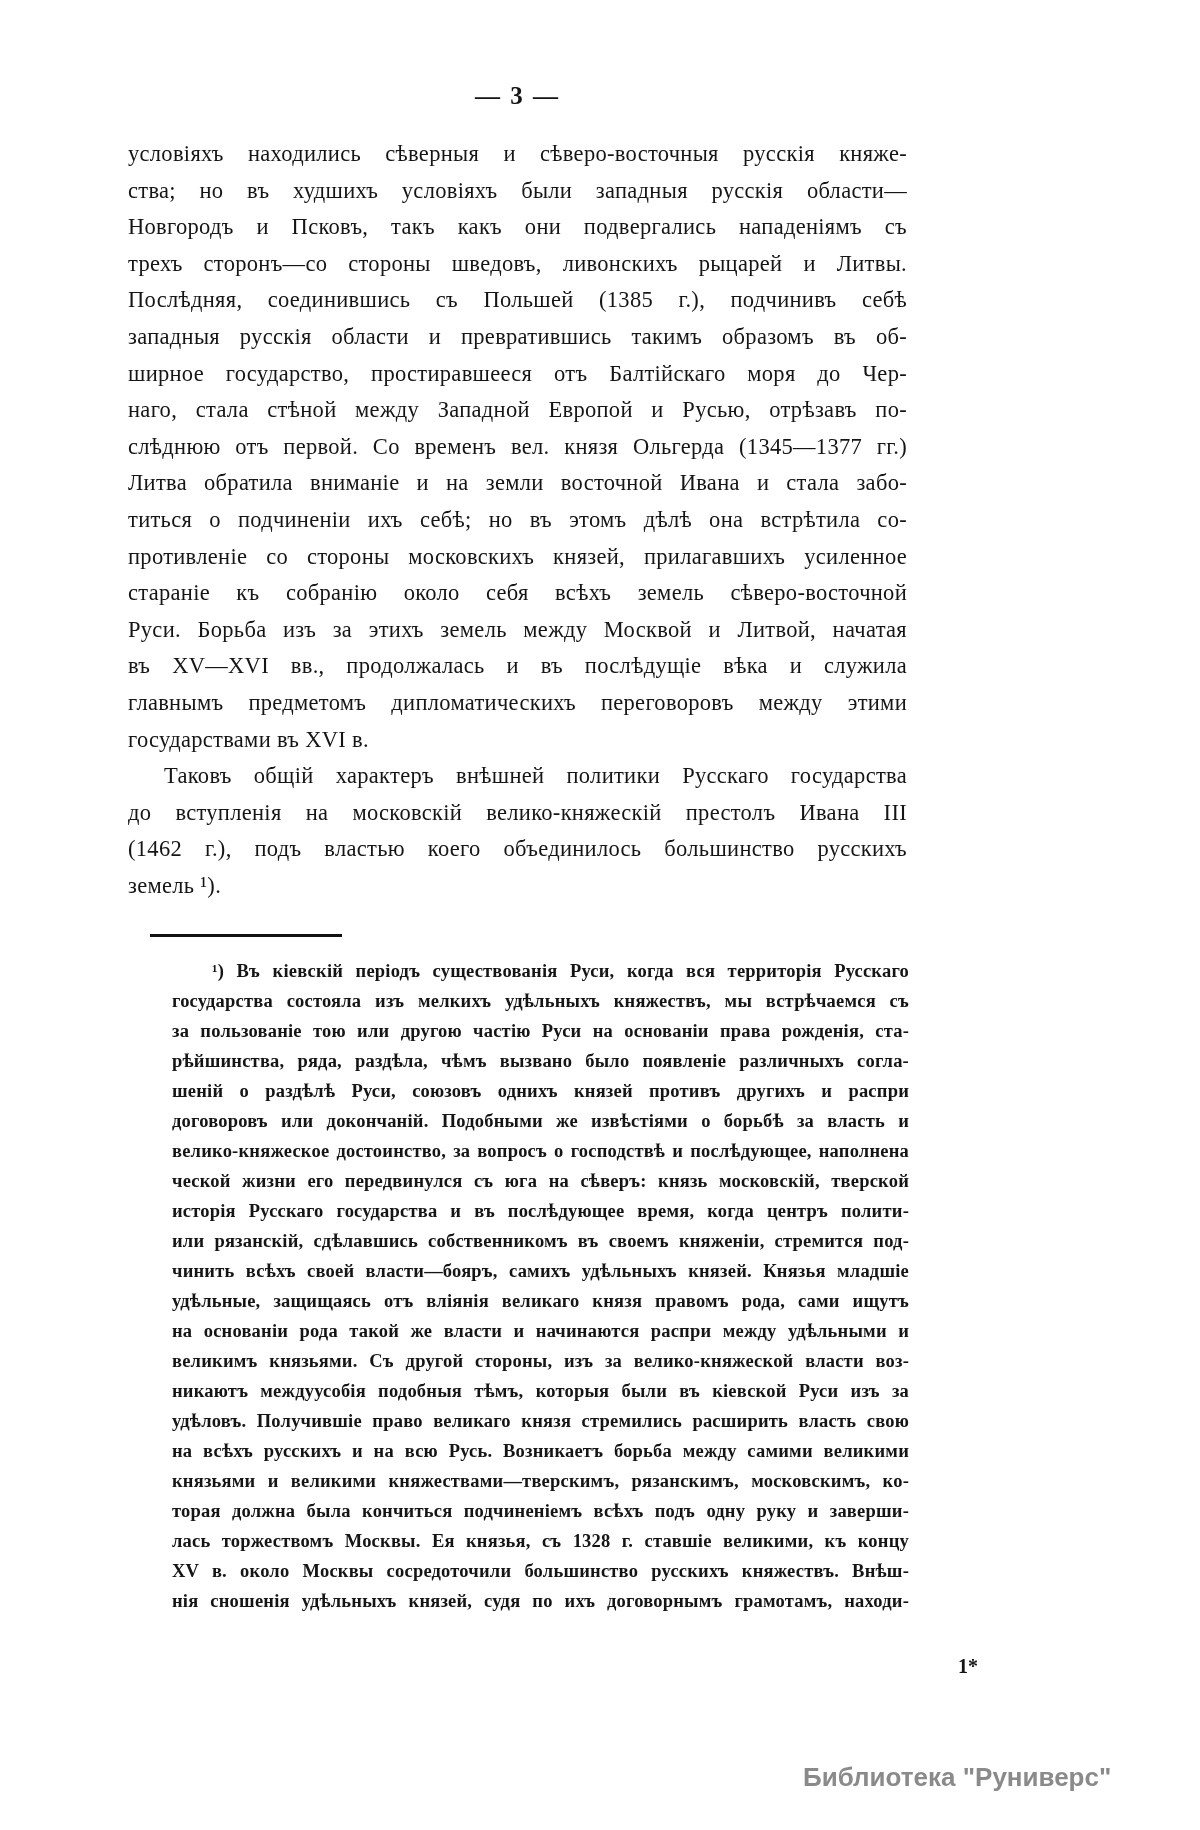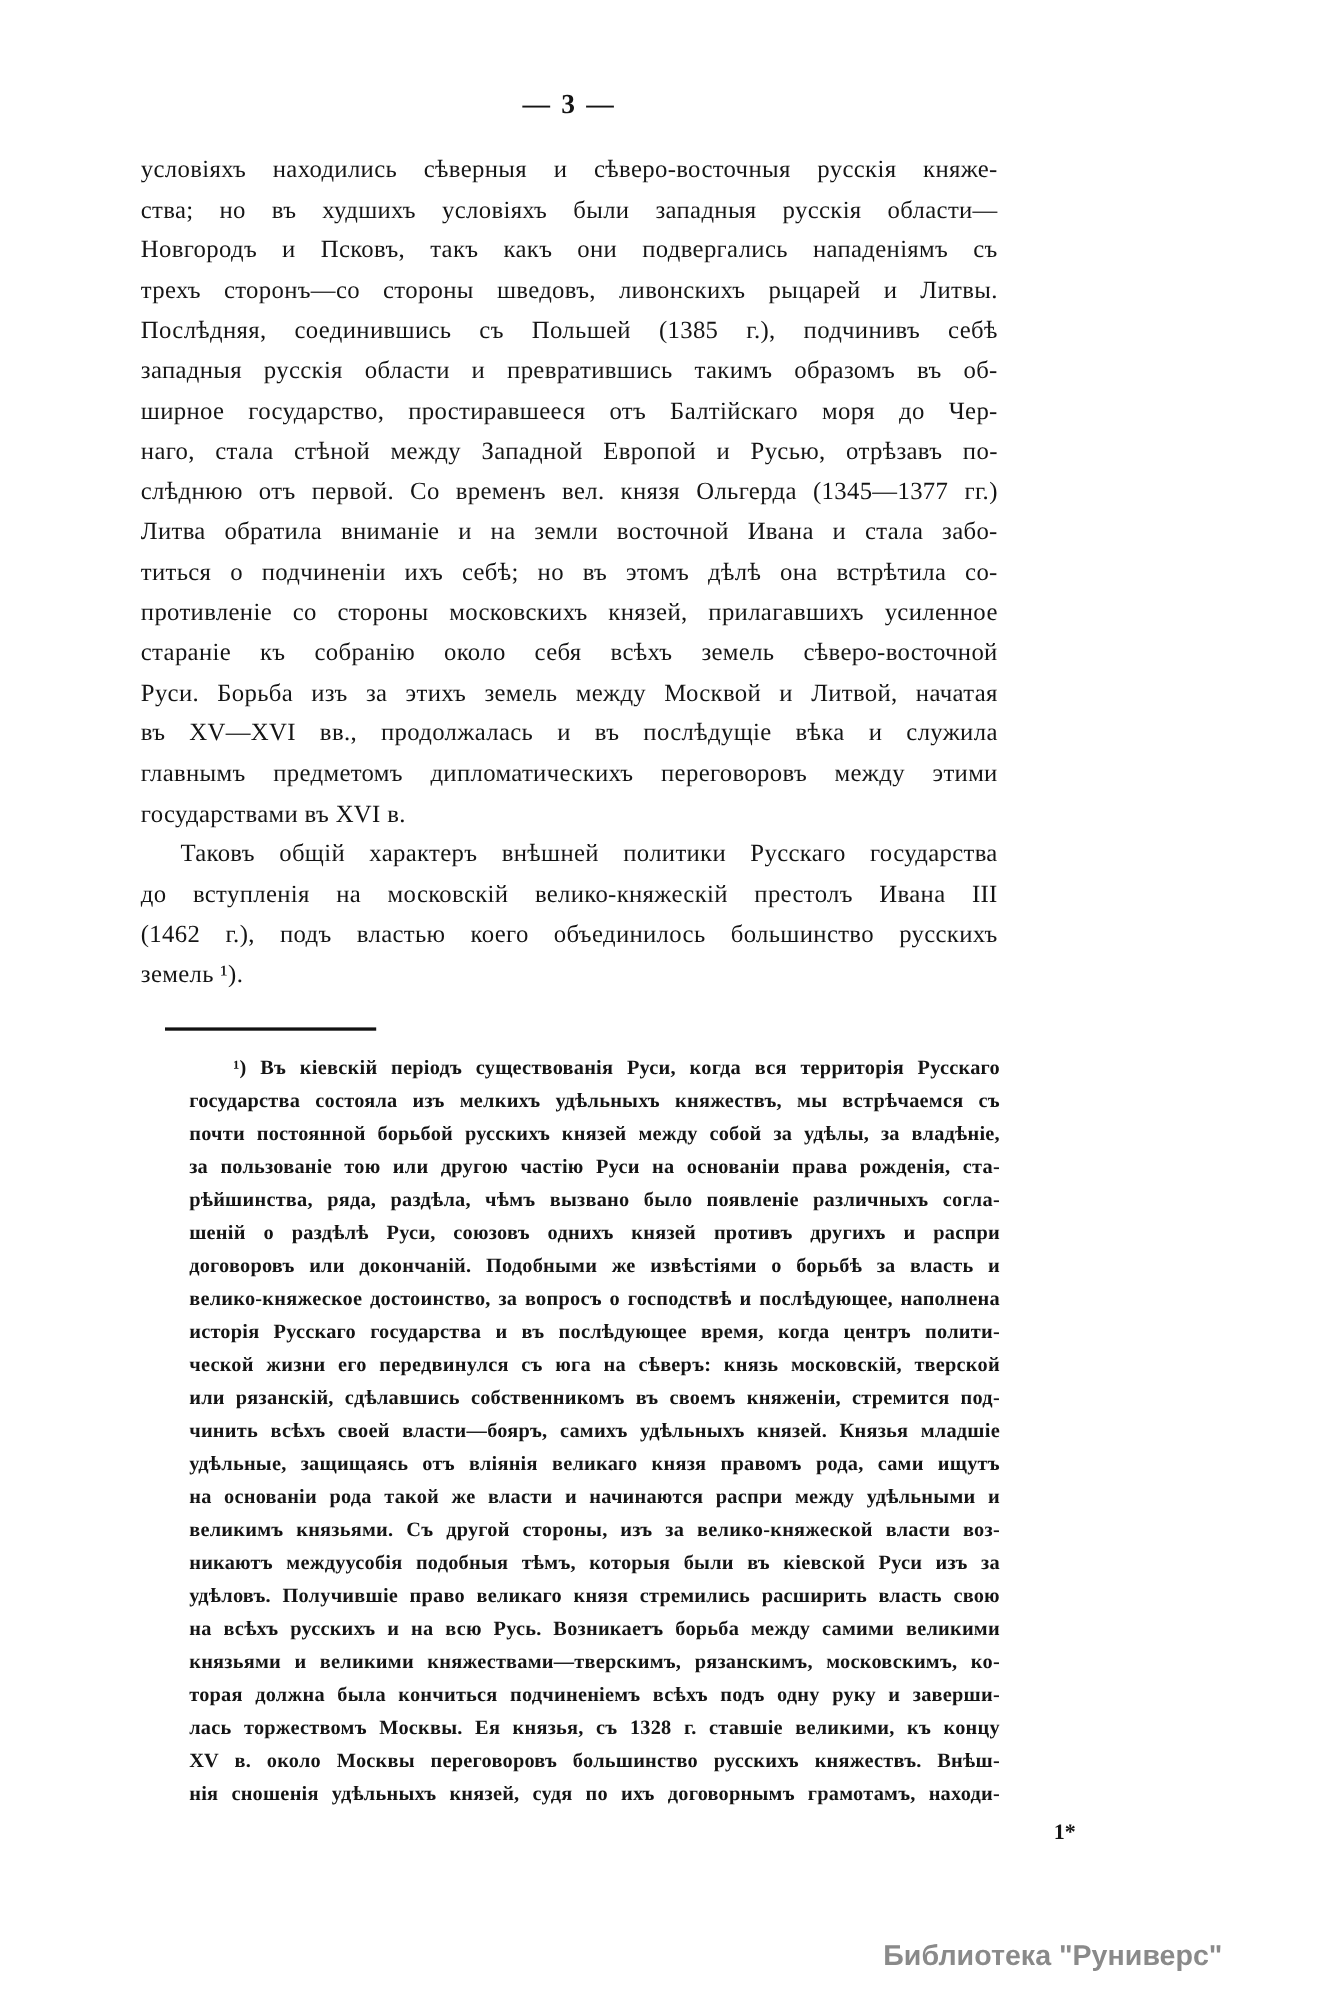--- a/index.html
+++ b/index.html
@@ -89,40 +89,39 @@
     <div class="line">до вступленія на московскій велико-княжескій престолъ Ивана III</div>
     <div class="line">(1462 г.), подъ властью коего объединилось большинство русскихъ</div>
     <div class="line last">земель ¹).</div>
   </div>
 
   <div class="footnote-rule"></div>
 
   <div class="footnote">
     <div class="line indent2">¹) Въ кіевскій періодъ существованія Руси, когда вся территорія Русскаго</div>
     <div class="line">государства состояла изъ мелкихъ удѣльныхъ княжествъ, мы встрѣчаемся съ</div>
-    <div class="line">почти постоянной борьбой русскихъ князей между собой за удѣлы, за владѣніе,</div>
     <div class="line">за пользованіе тою или другою частію Руси на основаніи права рожденія, ста-</div>
     <div class="line">рѣйшинства, ряда, раздѣла, чѣмъ вызвано было появленіе различныхъ согла-</div>
     <div class="line">шеній о раздѣлѣ Руси, союзовъ однихъ князей противъ другихъ и распри</div>
     <div class="line">договоровъ или докончаній. Подобными же извѣстіями о борьбѣ за власть и</div>
     <div class="line">велико-княжеское достоинство, за вопросъ о господствѣ и послѣдующее, наполнена</div>
+    <div class="line">ческой жизни его передвинулся съ юга на сѣверъ: князь московскій, тверской</div>
     <div class="line">исторія Русскаго государства и въ послѣдующее время, когда центръ полити-</div>
-    <div class="line">ческой жизни его передвинулся съ юга на сѣверъ: князь московскій, тверской</div>
     <div class="line">или рязанскій, сдѣлавшись собственникомъ въ своемъ княженіи, стремится под-</div>
     <div class="line">чинить всѣхъ своей власти—бояръ, самихъ удѣльныхъ князей. Князья младшіе</div>
     <div class="line">удѣльные, защищаясь отъ вліянія великаго князя правомъ рода, сами ищутъ</div>
     <div class="line">на основаніи рода такой же власти и начинаются распри между удѣльными и</div>
     <div class="line">великимъ князьями. Съ другой стороны, изъ за велико-княжеской власти воз-</div>
     <div class="line">никаютъ междуусобія подобныя тѣмъ, которыя были въ кіевской Руси изъ за</div>
     <div class="line">удѣловъ. Получившіе право великаго князя стремились расширить власть свою</div>
     <div class="line">на всѣхъ русскихъ и на всю Русь. Возникаетъ борьба между самими великими</div>
     <div class="line">князьями и великими княжествами—тверскимъ, рязанскимъ, московскимъ, ко-</div>
     <div class="line">торая должна была кончиться подчиненіемъ всѣхъ подъ одну руку и заверши-</div>
     <div class="line">лась торжествомъ Москвы. Ея князья, съ 1328 г. ставшіе великими, къ концу</div>
-    <div class="line">XV в. около Москвы переговоровъ большинство русскихъ княжествъ. Внѣш-</div>
+    <div class="line">XV в. около Москвы сосредоточили большинство русскихъ княжествъ. Внѣш-</div>
     <div class="line">нія сношенія удѣльныхъ князей, судя по ихъ договорнымъ грамотамъ, находи-</div>
   </div>
 
   <div class="signature-mark">1*</div>
 
   <div class="watermark">Библиотека "Руниверс"</div>
 
 </div>
 
 </body></html>

